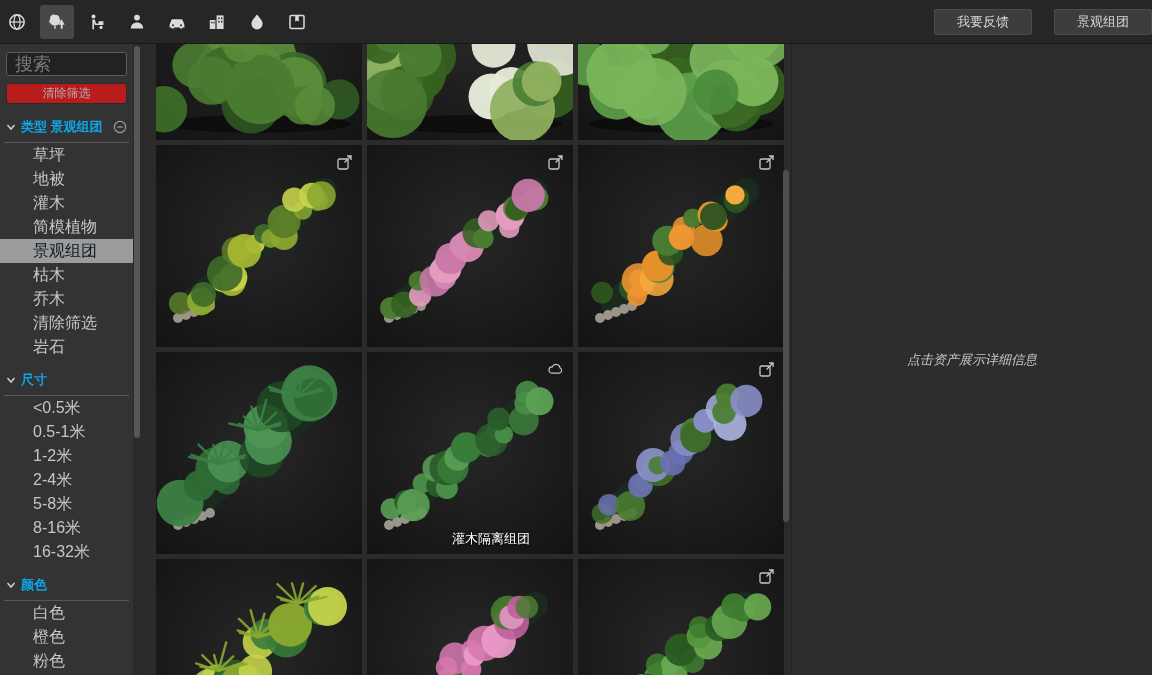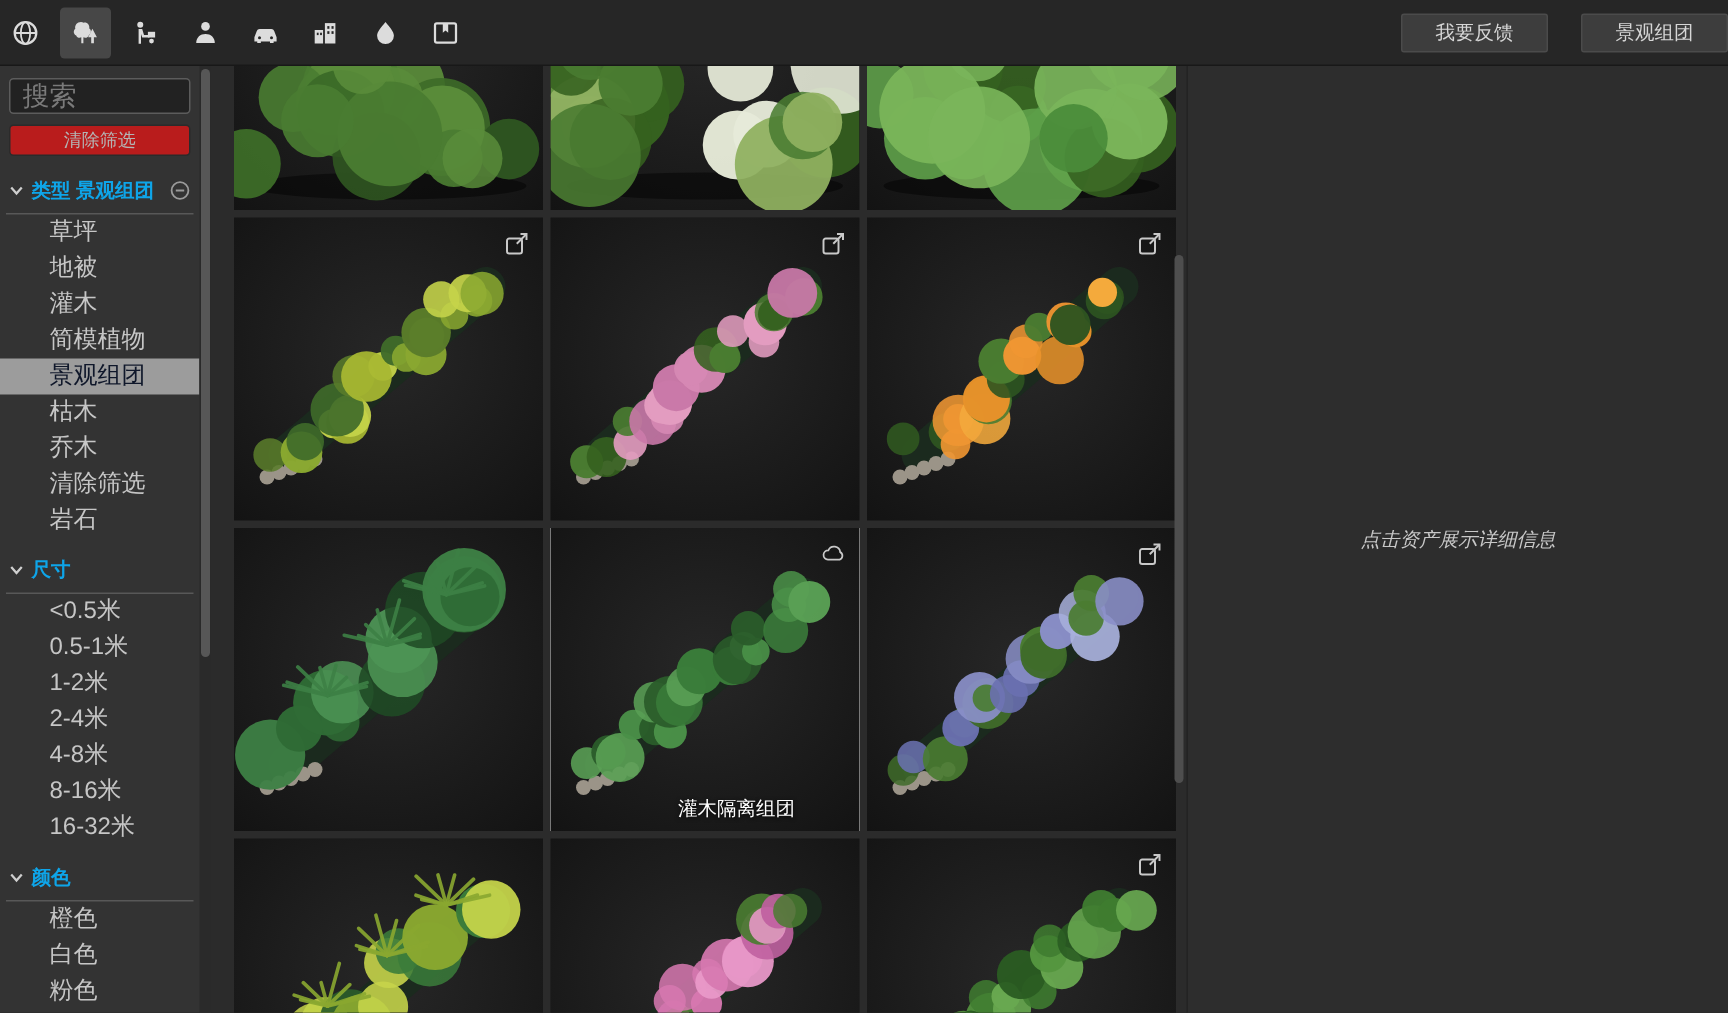--- a/index.html
+++ b/index.html
@@ -156,31 +156,31 @@
         <div class="section-header">
           <svg class="chev" width="10" height="10" viewBox="0 0 10 10">
             <polyline points="1.5,3 5,7 8.5,3" fill="none" stroke="currentColor" stroke-width="1.5"></polyline>
           </svg>
           <span>尺寸</span>
         </div>
         <div class="filter-item">&lt;0.5米</div>
         <div class="filter-item">0.5-1米</div>
         <div class="filter-item">1-2米</div>
         <div class="filter-item">2-4米</div>
-        <div class="filter-item">4-8米</div>
+        <div class="filter-item">5-8米</div>
         <div class="filter-item">8-16米</div>
         <div class="filter-item">16-32米</div>
         <div class="section-header">
           <svg class="chev" width="10" height="10" viewBox="0 0 10 10">
             <polyline points="1.5,3 5,7 8.5,3" fill="none" stroke="currentColor" stroke-width="1.5"></polyline>
           </svg>
           <span>颜色</span>
         </div>
+        <div class="filter-item">白色</div>
         <div class="filter-item">橙色</div>
-        <div class="filter-item">白色</div>
         <div class="filter-item">粉色</div>
       </div>
   </div>
   <div class="sidebar-scrollbar">
     <div class="sb-thumb"></div>
   </div>
 </div>
 
 <div class="content">
   <div class="grid" id="asset-grid">

